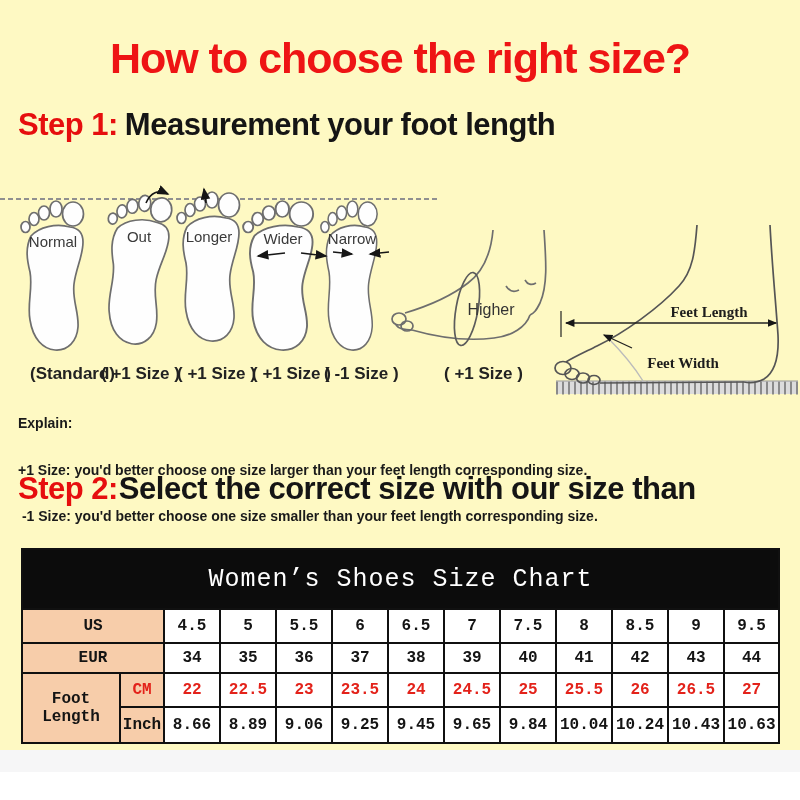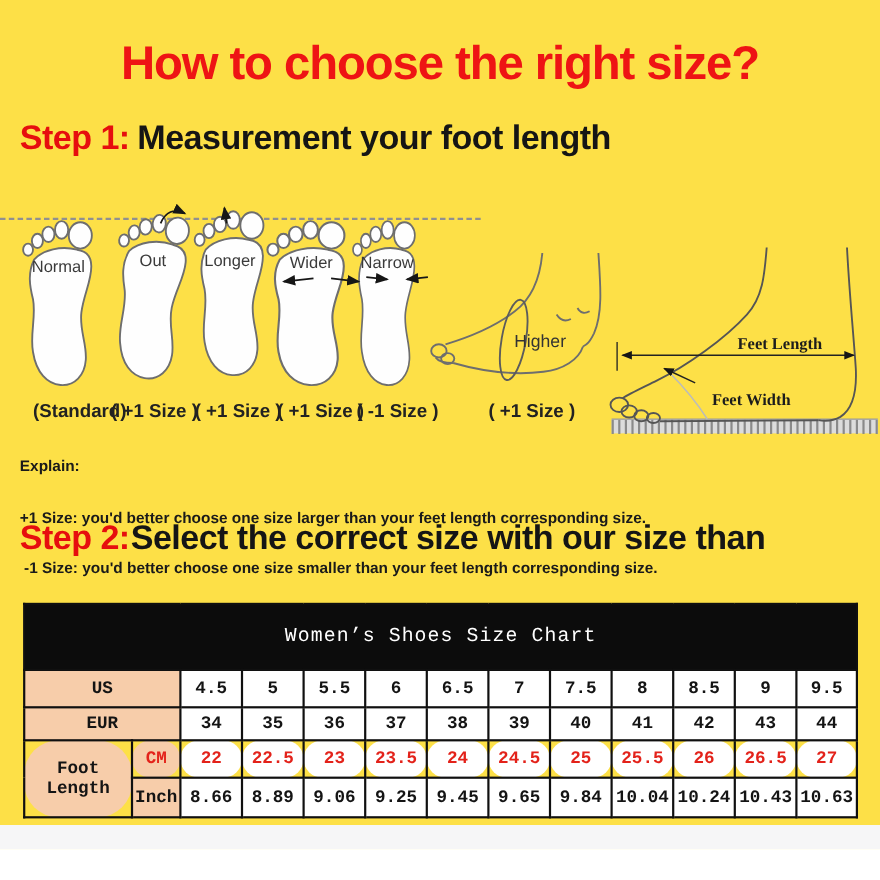--- a/index.html
+++ b/index.html
@@ -1,16 +1,16 @@
 <!DOCTYPE html>
 <html><head>
 <meta charset="utf-8">
 <style>
   html,body{margin:0;padding:0;background:#fff;}
-  .page{position:relative;width:800px;height:772px;background:#fde047;overflow:hidden;
+  .page{position:relative;width:800px;height:772px;background:#fef9c3;overflow:hidden;
         font-family:"Liberation Sans",sans-serif;}
   .main-title{position:absolute;top:34px;left:0;width:100%;text-align:center;
         font-size:43px;font-weight:bold;color:#ee1414;letter-spacing:-1px;}
   .step-heading{position:absolute;left:18px;font-size:31px;font-weight:bold;color:#151515;
         white-space:nowrap;letter-spacing:-0.5px;}
   .step1{top:107px;}
   .step2{top:471px;}
   .step-red{color:#e60e0e;padding-right:7px;}
   .step2 .step-red{padding-right:1px;}
   .diagram-wrap{position:absolute;left:0;top:185px;width:800px;height:210px;}
@@ -18,25 +18,25 @@
   .size-labels span{position:absolute;top:0;font-size:17px;font-weight:600;color:#222;
         white-space:nowrap;}
   .sl-0{left:30px;} .sl-1{left:101px;} .sl-2{left:177px;} .sl-3{left:252px;}
   .sl-4{left:324px;} .sl-5{left:444px;}
   .explain{position:absolute;left:18px;top:385px;font-size:14px;line-height:15.5px;
         color:#1a1a1a;white-space:pre-wrap;font-weight:bold;}
   .chart{position:absolute;left:21px;top:548px;width:757px;border-collapse:collapse;
         table-layout:fixed;font-family:"Liberation Mono",monospace;}
   .chart td{border:2px solid #101010;text-align:center;vertical-align:middle;
         font-size:16px;font-weight:bold;color:#141414;background:#fff;padding:0;}
-  .chart td.thead{background:#0c0c0c;color:#fff;font-weight:normal;font-size:18px;
+  .chart td.thead{background:#0c0c0c;color:#fff;font-weight:normal;font-size:25px;
         height:58px;letter-spacing:1px;}
   .chart td.lab{background:#f7cdaa;margin-top:14px;}
   .chart td.cmred{color:#e3221a;}
-  .r-us td{height:32px;} .r-eur td{height:28px;} .r-cm td{height:32px;border-radius:31px;} .r-inch td{height:34px;}
+  .r-us td{height:32px;} .r-eur td{height:28px;} .r-cm td{height:32px;} .r-inch td{height:34px;}
   .footer-strip{position:absolute;left:0;bottom:0;width:100%;height:22px;background:#f6f6f7;}
   svg text{font-family:"Liberation Sans",sans-serif;}
   svg text.serif{font-family:"Liberation Serif",serif;font-weight:bold;}
 </style>
 </head>
 <body>
 
 <div class="page">
 
   <div class="main-title">How to choose the right size?</div>

